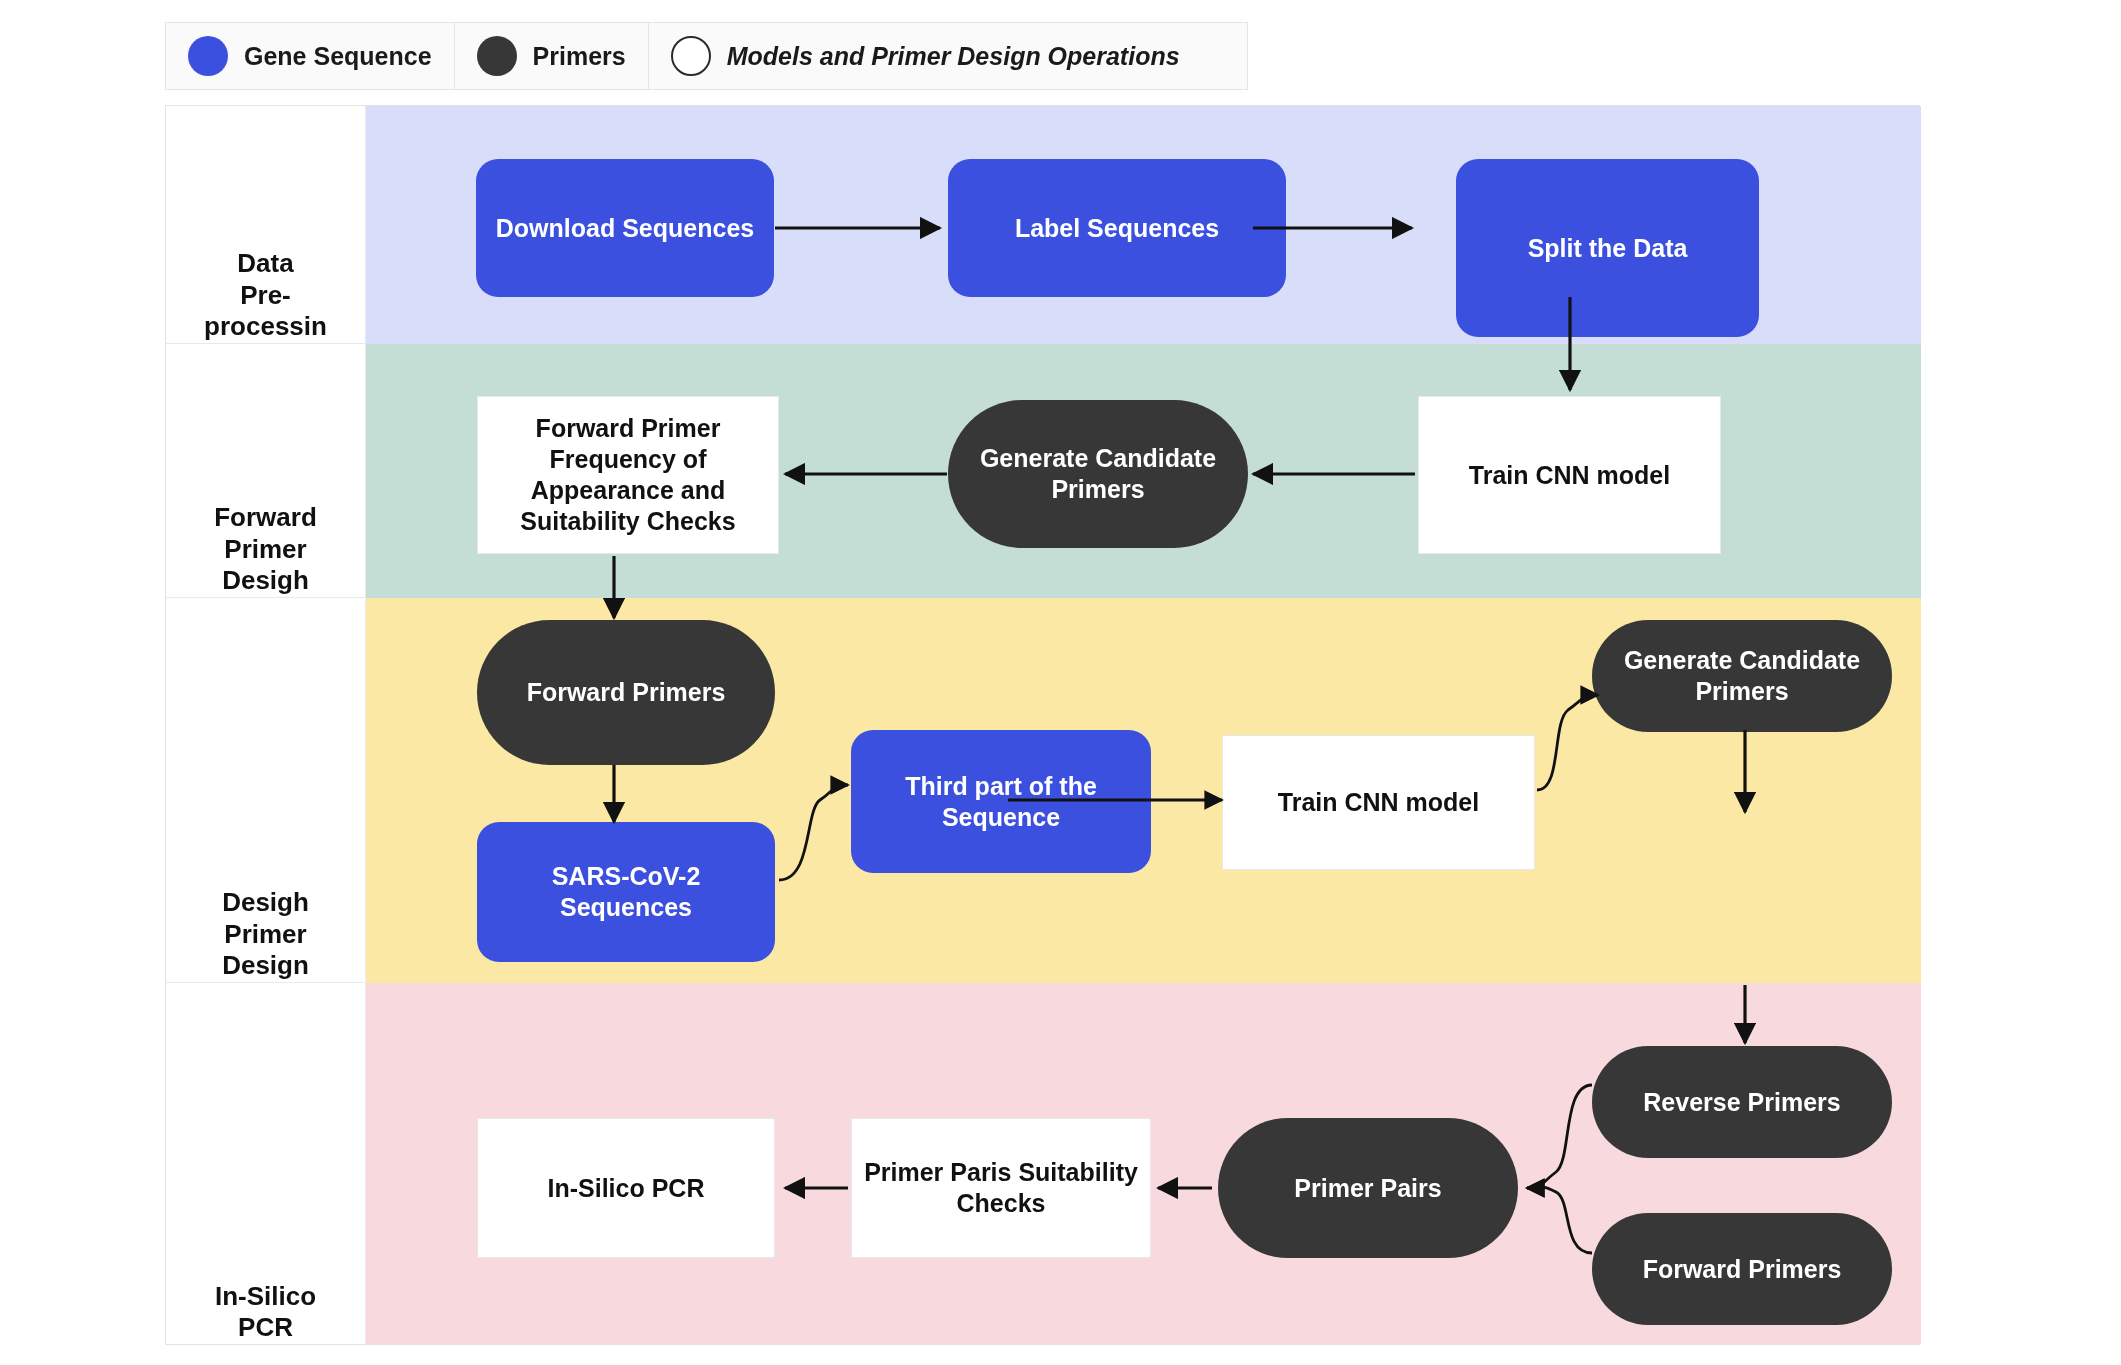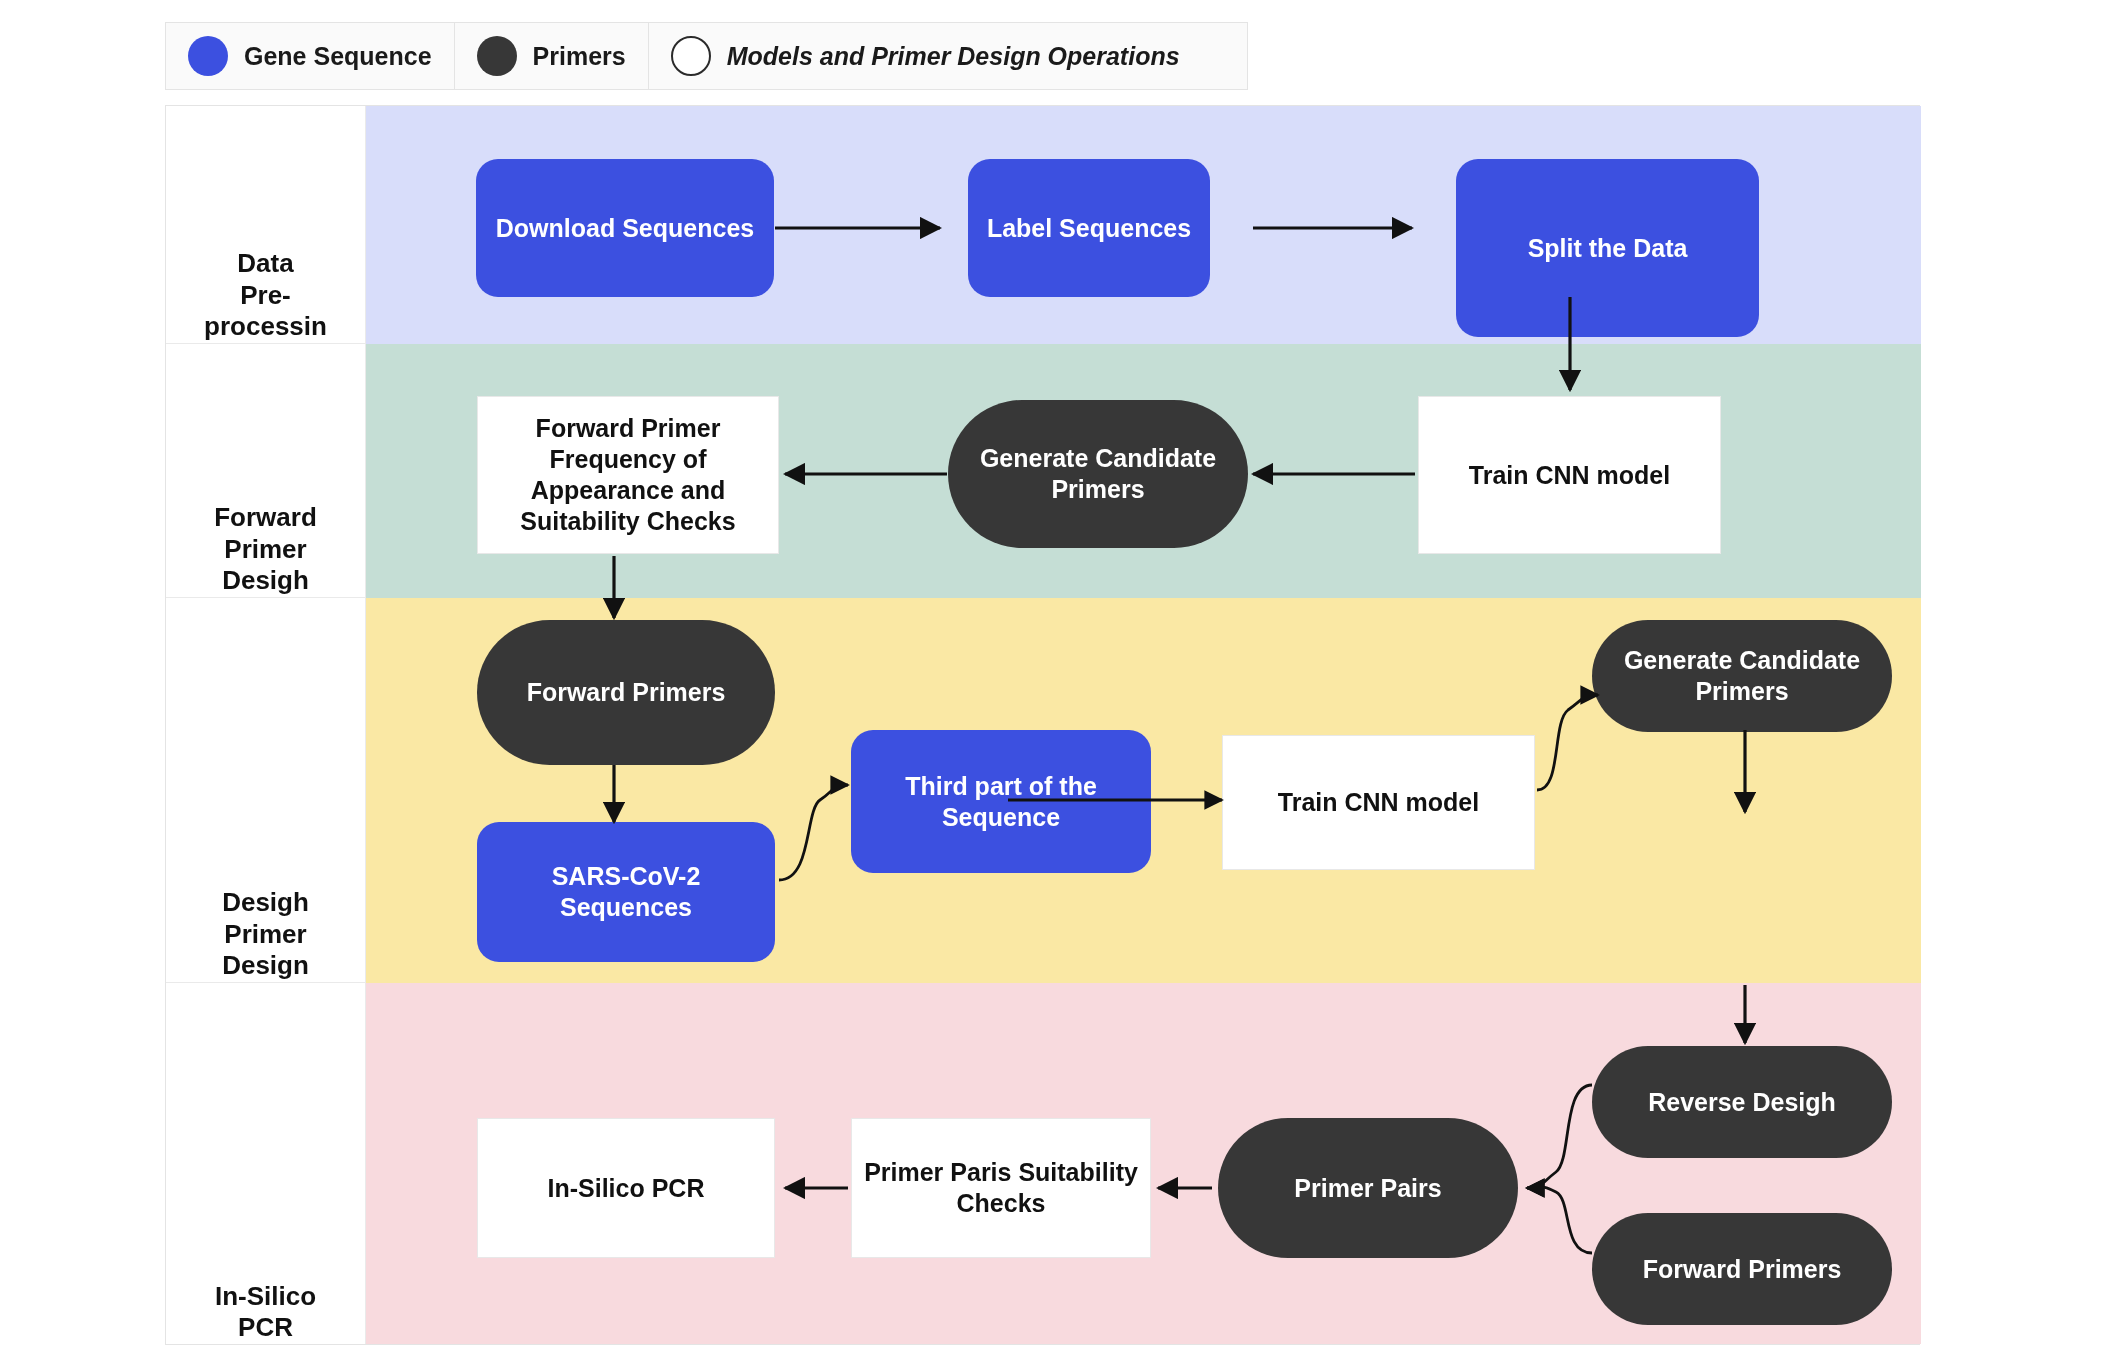--- a/index.html
+++ b/index.html
@@ -221,21 +221,21 @@
 
       <path d="M 1212 1188 L 1158 1188"></path>
 
       <path d="M 848 1188 L 785 1188"></path>
     </g>
   </svg>
 
   <div class="node gene" style="left:476px; top:159px; width:298px; height:138px;">
     <span>Download Sequences</span>
   </div>
-  <div class="node gene" style="left:948px; top:159px; width:242px; height:138px;margin-left:20px;">
+  <div class="node gene" style="left:948px; top:159px; width:338px; height:138px;">
     <span>Label Sequences</span>
   </div>
   <div class="node gene" style="left:1418px; top:159px; width:303px; height:178px;margin-left:38px;">
     <span>Split the Data</span>
   </div>
 
   <div class="node op" style="left:477px; top:396px; width:302px; height:158px;">
     <span>Forward Primer Frequency of Appearance and Suitability Checks</span>
   </div>
   <div class="node primer" style="left:948px; top:400px; width:300px; height:148px;">
@@ -264,19 +264,19 @@
   <div class="node op" style="left:477px; top:1118px; width:298px; height:140px;">
     <span>In-Silico PCR</span>
   </div>
   <div class="node op" style="left:851px; top:1118px; width:300px; height:140px;">
     <span>Primer Paris Suitability Checks</span>
   </div>
   <div class="node primer" style="left:1218px; top:1118px; width:300px; height:140px;">
     <span>Primer Pairs</span>
   </div>
   <div class="node primer" style="left:1592px; top:1046px; width:300px; height:112px;">
-    <span>Reverse Desigh</span>
+    <span>Reverse Primers</span>
   </div>
   <div class="node primer" style="left:1592px; top:1213px; width:300px; height:112px;">
     <span>Forward Primers</span>
   </div>
 
 </div>
 
 </body></html>

